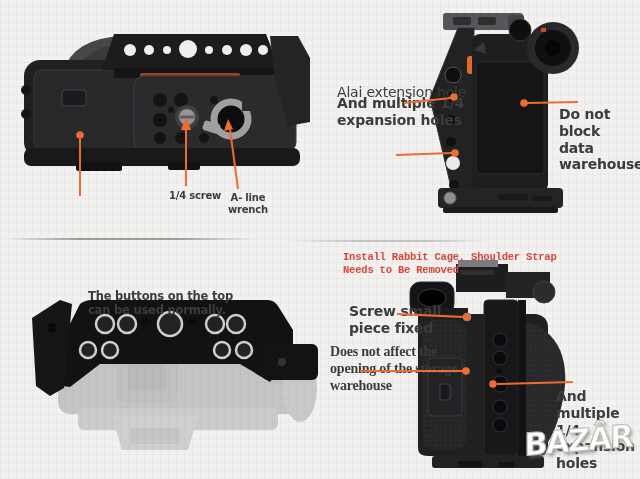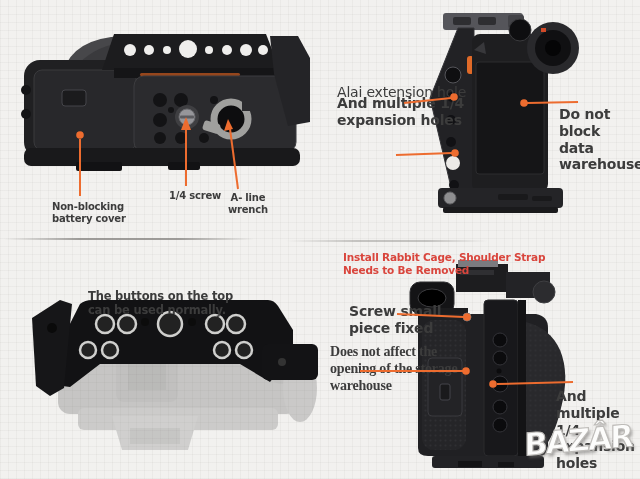--- a/index.html
+++ b/index.html
@@ -12,21 +12,21 @@
     font-family:"DejaVu Sans","Liberation Sans",sans-serif;
   }
   .lbl{
     position:absolute;color:#3c3c3c;font-weight:bold;
     white-space:pre-line;line-height:1.2;letter-spacing:-0.2px;
   }
   .lbl.reg{font-weight:normal;}
   .f11{font-size:10px;}
   .f10{font-size:14px;}
   .heading{font-size:11.5px;}
-  .warning{color:#d9453c;font-size:10.5px;}
+  .warning{color:#d9453c;font-size:10.5px;font-family:Liberation Mono, monospace;}
   .divider{position:absolute;height:2px;border-radius:1px;}
   .divider.left{
     left:4px;top:238px;width:250px;
     background:linear-gradient(to right, rgba(140,138,135,0), rgba(130,128,125,0.75) 30%, rgba(130,128,125,0.75) 70%, rgba(140,138,135,0));
   }
   .divider.right{
     left:286px;top:240px;width:202px;
     background:linear-gradient(to right, rgba(150,148,145,0), rgba(140,138,135,0.45) 35%, rgba(140,138,135,0.45) 70%, rgba(150,148,145,0));
   }
   .photo{position:absolute;}
@@ -89,22 +89,20 @@
       <rect x="185" y="92" width="17" height="10" rx="3" fill="#a0a09e" transform="rotate(18 193 97)"></rect>
 
       <polygon points="252,6 280,6 292,28 292,92 270,96 256,44" fill="#242427"></polygon>
 
       <rect x="6" y="118" width="276" height="18" rx="7" fill="#19191b"></rect>
       <rect x="58" y="132" width="46" height="9" rx="2" fill="#121214"></rect>
       <rect x="150" y="132" width="32" height="8" rx="2" fill="#121214"></rect>
     </svg>
   </div>
 
-  <div class="lbl f11" style="left:52px;top:201px;">Non-blocking
-battery cover</div>
   <div class="lbl f11" style="left:169px;top:190px;">1/4 screw</div>
   <div class="lbl f11" style="left:228px;top:192px;text-align:center;">A- line
 wrench</div>
 
   <div class="photo" style="left:408px;top:6px;">
     <svg width="185" height="210" viewBox="0 0 185 210">
 
       <rect x="35" y="7" width="80" height="17" rx="3" fill="#55555a"></rect>
       <rect x="45" y="11" width="18" height="8" rx="2" fill="#2e2e31"></rect>
       <rect x="70" y="11" width="18" height="8" rx="2" fill="#2e2e31"></rect>

